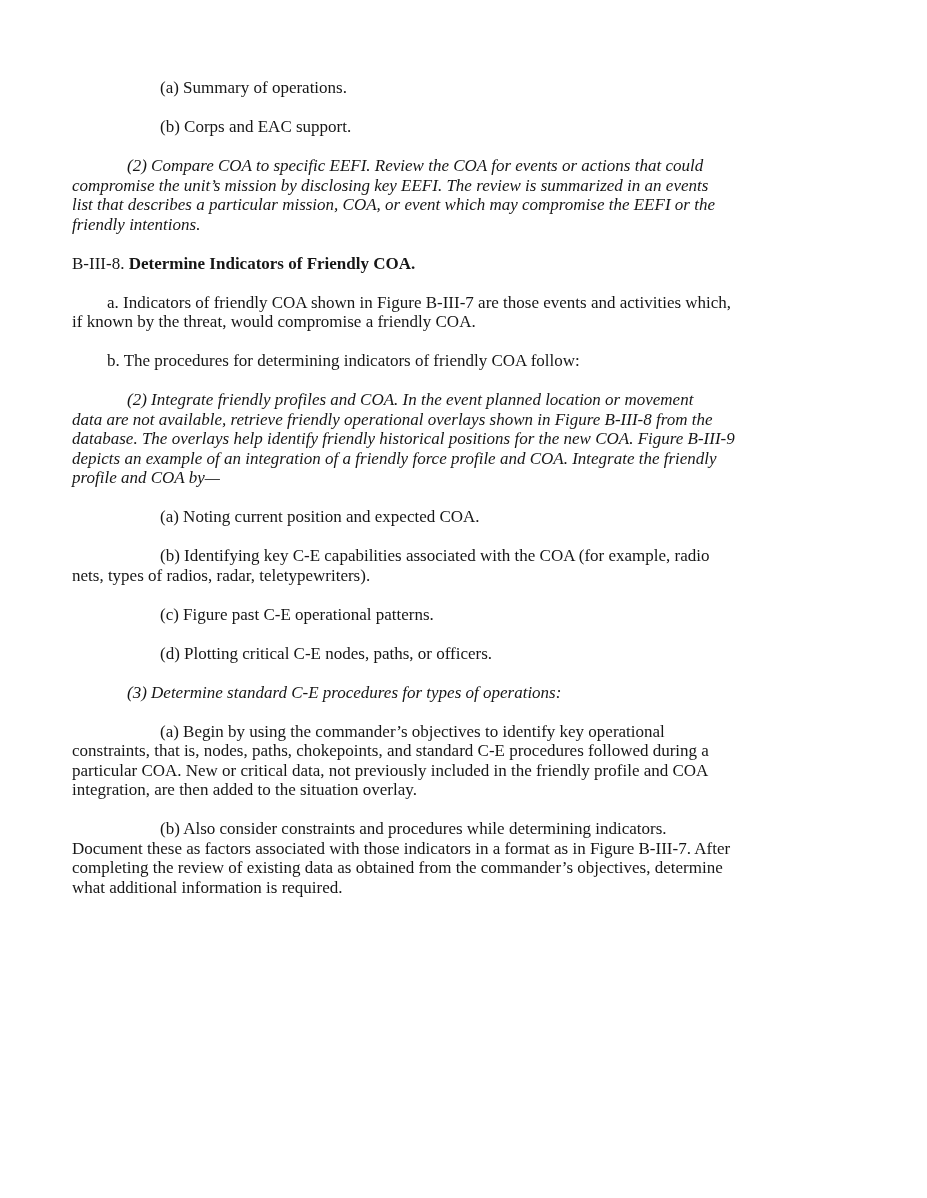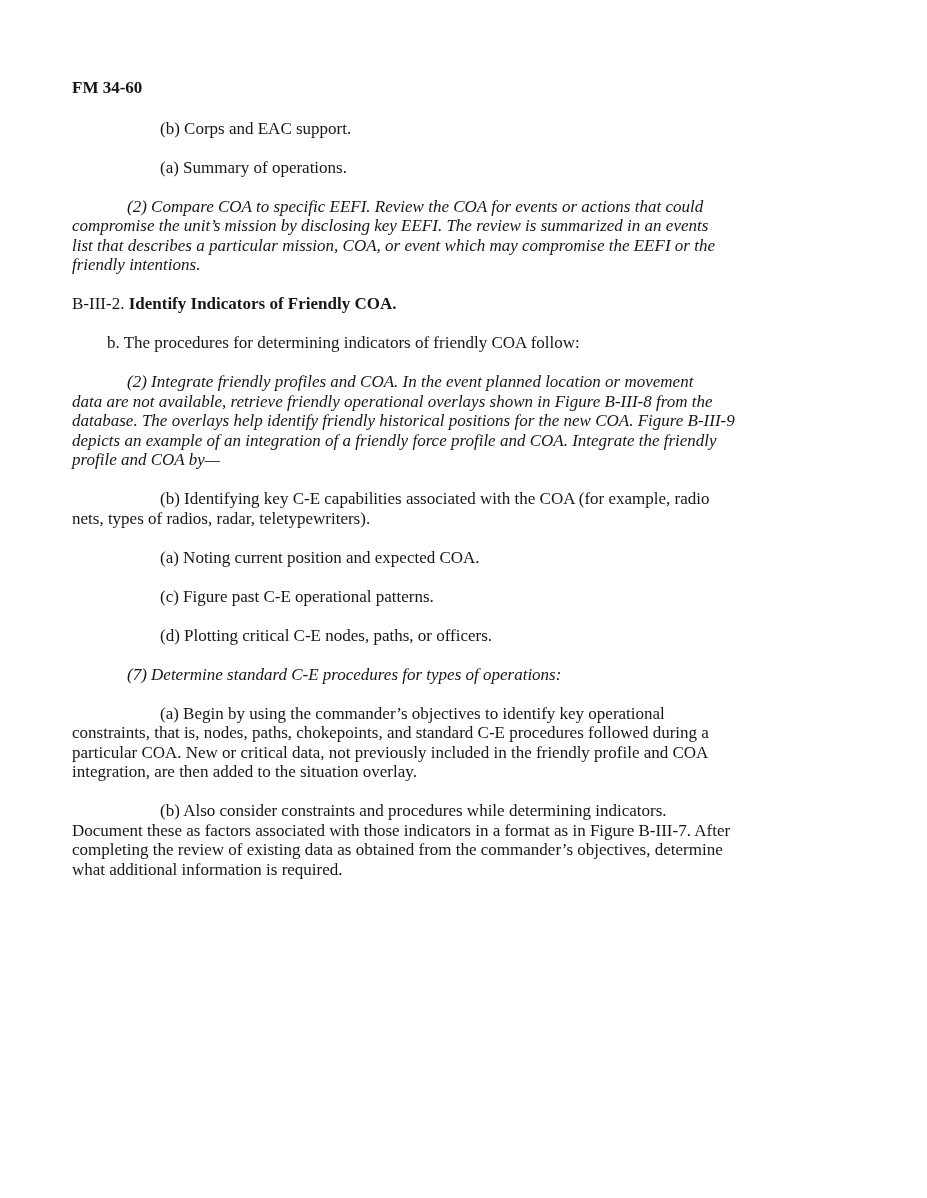--- a/index.html
+++ b/index.html
@@ -44,43 +44,44 @@
     font-weight: bold;
     margin: 12px 0 0 0;
   }
 </style>
 </head>
 <body>
 
 <div class="page">
   <div class="content">
 
-    <div class="fm-header">FM 34-60</div>
 
+    <p class="para ind-3">(a) Summary of operations.</p>
     <p class="para ind-3">(b) Corps and EAC support.</p>
-    <p class="para ind-3">(a) Summary of operations.</p>
     <p class="para ind-2">(2) Compare COA to specific EEFI. Review the COA for events or actions that could
 compromise the unit’s mission by disclosing key EEFI. The review is summarized in an events
 list that describes a particular mission, COA, or event which may compromise the EEFI or the
 friendly intentions.</p>
 
-    <p class="section-heading"><span class="heading-number">B-III-2.</span><span> </span><span class="heading-title">Identify Indicators of Friendly COA.</span></p>
+    <p class="section-heading"><span class="heading-number">B-III-8.</span><span> </span><span class="heading-title">Determine Indicators of Friendly COA.</span></p>
 
+    <p class="para ind-1">a. Indicators of friendly COA shown in Figure B-III-7 are those events and activities which,
+if known by the threat, would compromise a friendly COA.</p>
     <p class="para ind-1">b. The procedures for determining indicators of friendly COA follow:</p>
     <p class="para ind-2">(2) Integrate friendly profiles and COA. In the event planned location or movement
 data are not available, retrieve friendly operational overlays shown in Figure B-III-8 from the
 database. The overlays help identify friendly historical positions for the new COA. Figure B-III-9
 depicts an example of an integration of a friendly force profile and COA. Integrate the friendly
 profile and COA by—</p>
+    <p class="para ind-3">(a) Noting current position and expected COA.</p>
     <p class="para ind-3">(b) Identifying key C-E capabilities associated with the COA (for example, radio
 nets, types of radios, radar, teletypewriters).</p>
-    <p class="para ind-3">(a) Noting current position and expected COA.</p>
     <p class="para ind-3">(c) Figure past C-E operational patterns.</p>
     <p class="para ind-3">(d) Plotting critical C-E nodes, paths, or officers.</p>
-    <p class="para ind-2">(7) Determine standard C-E procedures for types of operations:</p>
+    <p class="para ind-2">(3) Determine standard C-E procedures for types of operations:</p>
     <p class="para ind-3">(a) Begin by using the commander’s objectives to identify key operational
 constraints, that is, nodes, paths, chokepoints, and standard C-E procedures followed during a
 particular COA. New or critical data, not previously included in the friendly profile and COA
 integration, are then added to the situation overlay.</p>
     <p class="para ind-3">(b) Also consider constraints and procedures while determining indicators.
 Document these as factors associated with those indicators in a format as in Figure B-III-7. After
 completing the review of existing data as obtained from the commander’s objectives, determine
 what additional information is required.</p>
 
 

